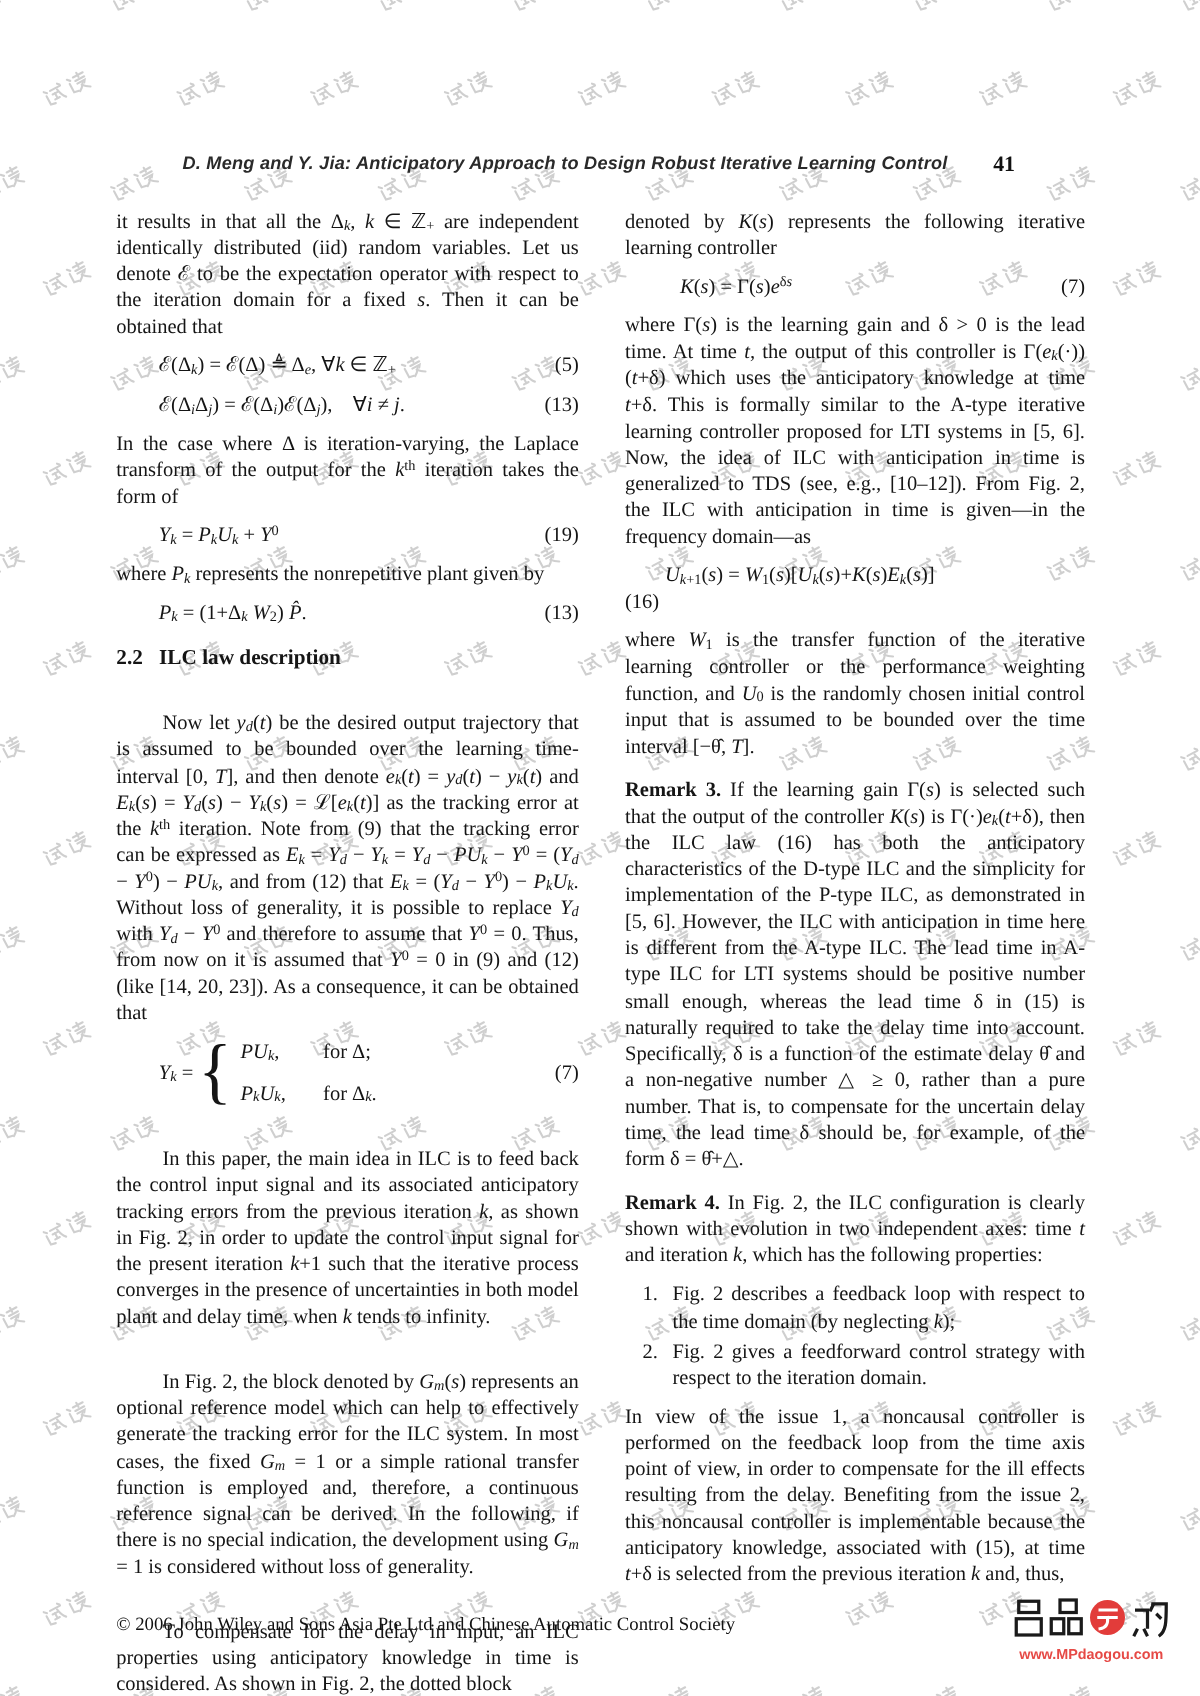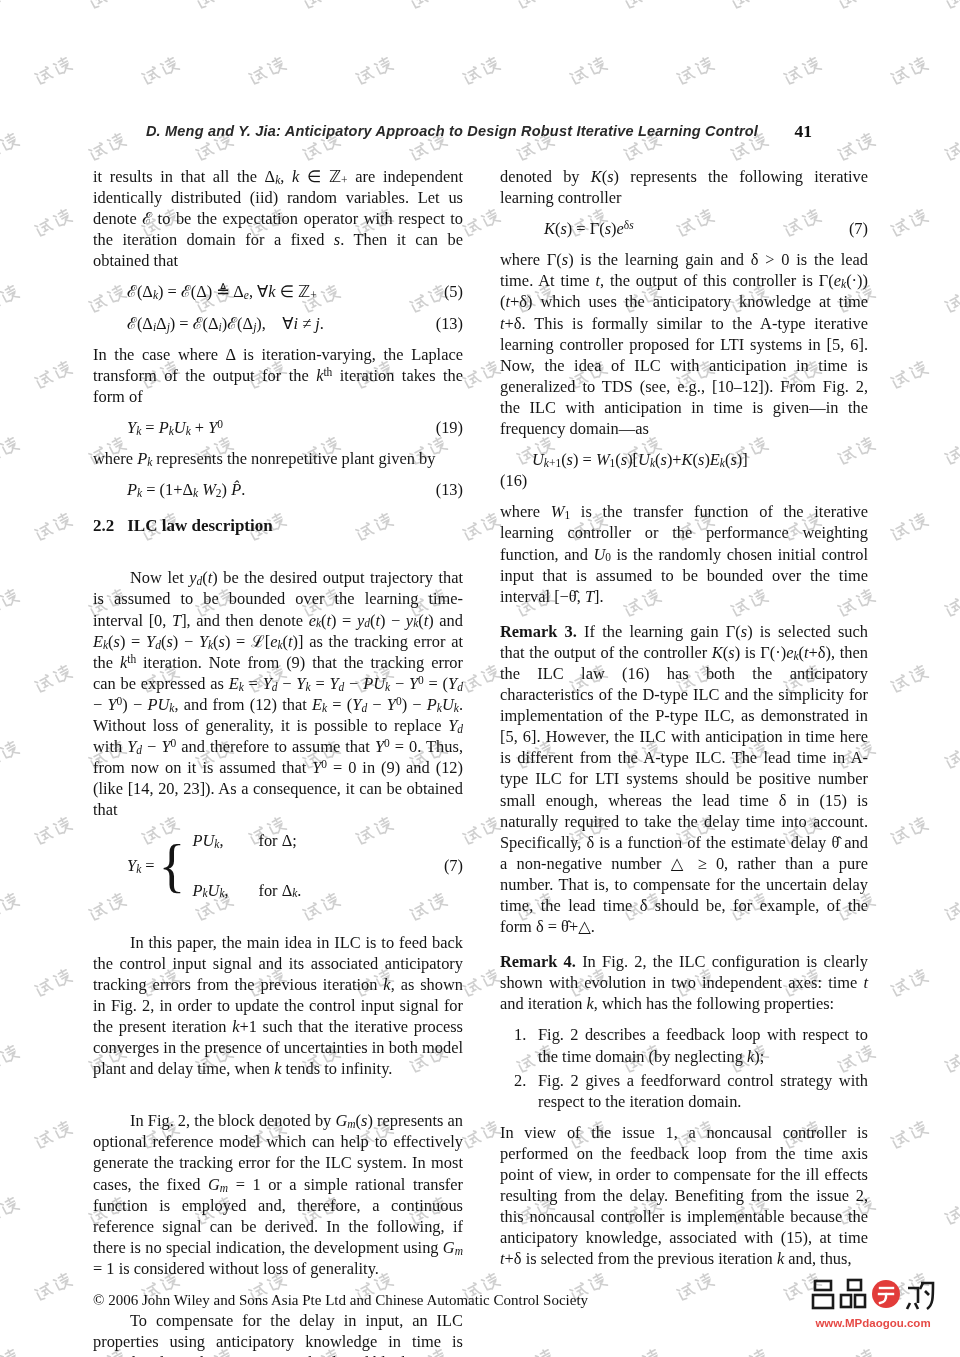--- a/index.html
+++ b/index.html
@@ -35,21 +35,21 @@
 
   .eq { display:flex; align-items:center; margin:10px 0; }
   .eq-body { flex:1; text-align:left; }
   .eq-num { text-align:right; flex:none; }
   .pad34 { padding-left:34px; } .pad44 { padding-left:44px; } .pad32 { padding-left:32px; }
   .eq16-l2 { padding-left:90px; margin-top:6px; }
 
   .cases { display:flex; align-items:center; }
   .case-lhs { margin-right:4px; }
   .brace { font-size:56px; font-weight:100; transform:scaleY(1.05); margin-right:7px; line-height:0.9; }
-  .case-rows { display:flex; flex-direction:column; gap:28px; }
+  .case-rows { display:flex; flex-direction:column; gap:12px; }
   .case-row { display:flex; text-align:left; }
   .case-expr { width:66px; }
 
   .nlist { margin:10px 0 10px 0; padding-left:14px; display:flex; flex-direction:column; gap:3px; }
   .li { display:flex; }
   .li-num { width:24px; flex:none; }
   .li-text { flex:1; }
 
   .rk { margin-top:14px; }
 

